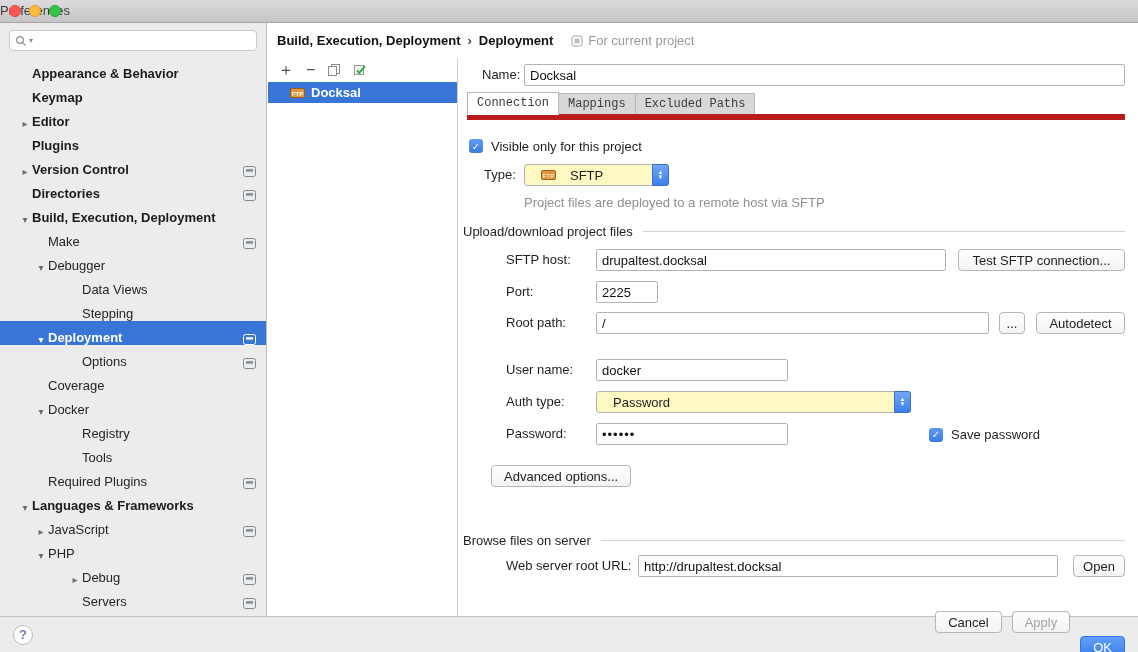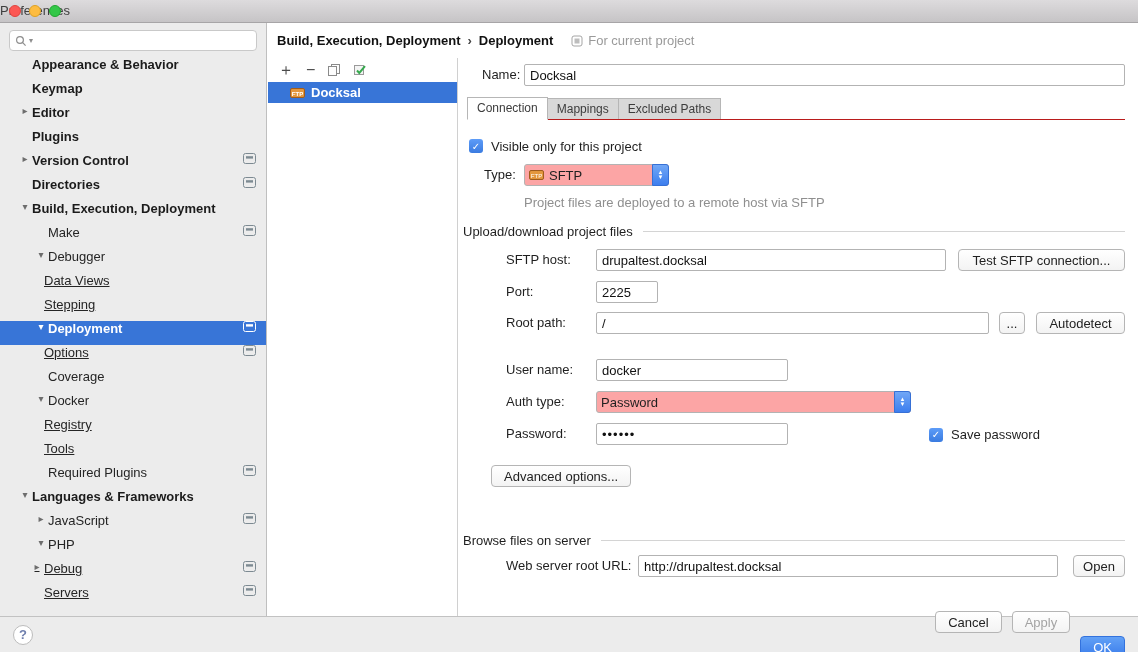--- a/index.html
+++ b/index.html
@@ -18,27 +18,27 @@
   .light.green { background:#33c748; border:1px solid #1fa62f; }
 
   
   .sidebar { position:absolute; left:0; top:23px; bottom:36px; width:267px;
     background:#ececec; border-right:1px solid #bfbfbf; overflow:hidden; }
   .searchbox { height:21px; margin:7px 9px 6px 9px; background:#fff; border:1px solid #c9c9c9;
     border-radius:4px; display:flex; align-items:center; padding:0 5px; gap:2px; }
   .searchbox input { border:none; outline:none; flex:1; font-size:12px; background:transparent; }
   .search-caret { font-size:8px; color:#8e8e8e; }
   .tree { margin-top:2px; }
-  .tree-row { height:24px; display:flex; align-items:flex-start; cursor:default; color:#252525; }
+  .tree-row { height:24px; display:flex; align-items:flex-end; cursor:default; color:#252525; }
   .tree-row .arrow { width:14px; text-align:center; font-size:10px; color:#6d6d6d; flex:0 0 14px; }
   .tree-row .lbl { white-space:nowrap; }
   .tree-row.bold .lbl { font-weight:bold; color:#1b1b1b; }
   .tree-row.lvl0 { padding-left:18px; }
   .tree-row.lvl1 { padding-left:34px; }
-  .tree-row.lvl2 { padding-left:30px;text-decoration:underline; }
+  .tree-row.lvl2 { padding-left:68px; }
   .tree-row.selected { background:#3875d7; color:#fff; }
   .tree-row.selected .lbl { color:#fff; font-weight:bold; }
   .tree-row.selected .arrow { color:#fff; }
   .proj-icon { margin-left:auto; margin-right:10px; color:#7d8a92; display:flex; align-items:center; }
   .tree-row.selected .proj-icon { color:#fff; }
 
   
   .hdr { position:absolute; left:268px; right:0; top:23px; height:35px; background:#fff;
     display:flex; align-items:center; padding-left:9px; }
   .crumb { font-weight:bold; color:#111; }
@@ -57,32 +57,32 @@
   .rightp { position:absolute; left:459px; right:0; top:58px; bottom:36px; background:#fff; }
   .row { position:absolute; left:0; right:0; height:24px; }
   .row .flabel { position:absolute; top:3px;margin-left:15px; }
   .tinput { position:absolute; height:22px; border:1px solid #b3b3b3; border-radius:2px;
     font-size:13px; padding:0 5px; font-family:"Liberation Sans","DejaVu Sans",sans-serif; color:#111; outline:none; background:#fff; }
   .btn { height:22px; border:1px solid #b5b5b5; border-radius:4px; background:linear-gradient(#ffffff,#f3f3f3);
     font-size:13px; color:#222; padding:0 12px; font-family:"Liberation Sans","DejaVu Sans",sans-serif; }
   .row .btn { position:absolute; top:0; }
 
   .tabs { position:absolute; top:40px; left:8px; right:13px; height:22px; display:flex;
-    align-items:flex-end; border-bottom:1px solid #b91c1c; }
+    align-items:flex-end; border-bottom:6px solid #b91c1c;font-family:Liberation Mono, monospace; }
   .tab { padding:3px 9px 3px 9px; font-size:12px; background:#d8d8d8; border:1px solid #b6b6b6;
     border-bottom:none; margin-right:-1px; color:#3c3c3c; }
   .tab.active { background:#fff; margin-bottom:-1px; border-bottom:1px solid #fff; padding-bottom:4px; }
 
   .cb { width:14px; height:14px; border-radius:3px; background:linear-gradient(#5d9cf8,#3a7be0);
     display:inline-flex; align-items:center; justify-content:center; color:#fff; font-size:10px;
     font-weight:bold; flex:0 0 14px; }
   .cbrow { display:flex; align-items:center; gap:8px; }
 
-  .combo { position:absolute; height:22px; border:1px solid #b3b3b3; border-radius:3px; background:#fca5a5;
-    display:flex; align-items:center; gap:5px; padding-left:4px; }
+  .combo { position:absolute; height:22px; border:1px solid #b3b3b3; border-radius:3px; background:#fef9c3;
+    display:flex; align-items:center; gap:14px; padding-left:16px; }
   .stepper { position:absolute; right:-1px; top:-1px; bottom:-1px; width:17px;
     background:linear-gradient(#71a7f6,#3d7eee); border:1px solid #3670d6; border-radius:0 3px 3px 0;
     display:flex; flex-direction:column; align-items:center; justify-content:center; color:#fff; }
   .stepper i { font-style:normal; font-size:6px; line-height:5px; }
 
   .hint { position:absolute; color:#8f8f8f; }
   .section { display:flex; align-items:center; }
   .sec-label { margin-left:4px; white-space:nowrap; }
   .sec-line { flex:1; height:1px; background:#d4d4d4; margin-left:10px; margin-right:13px; }
 

